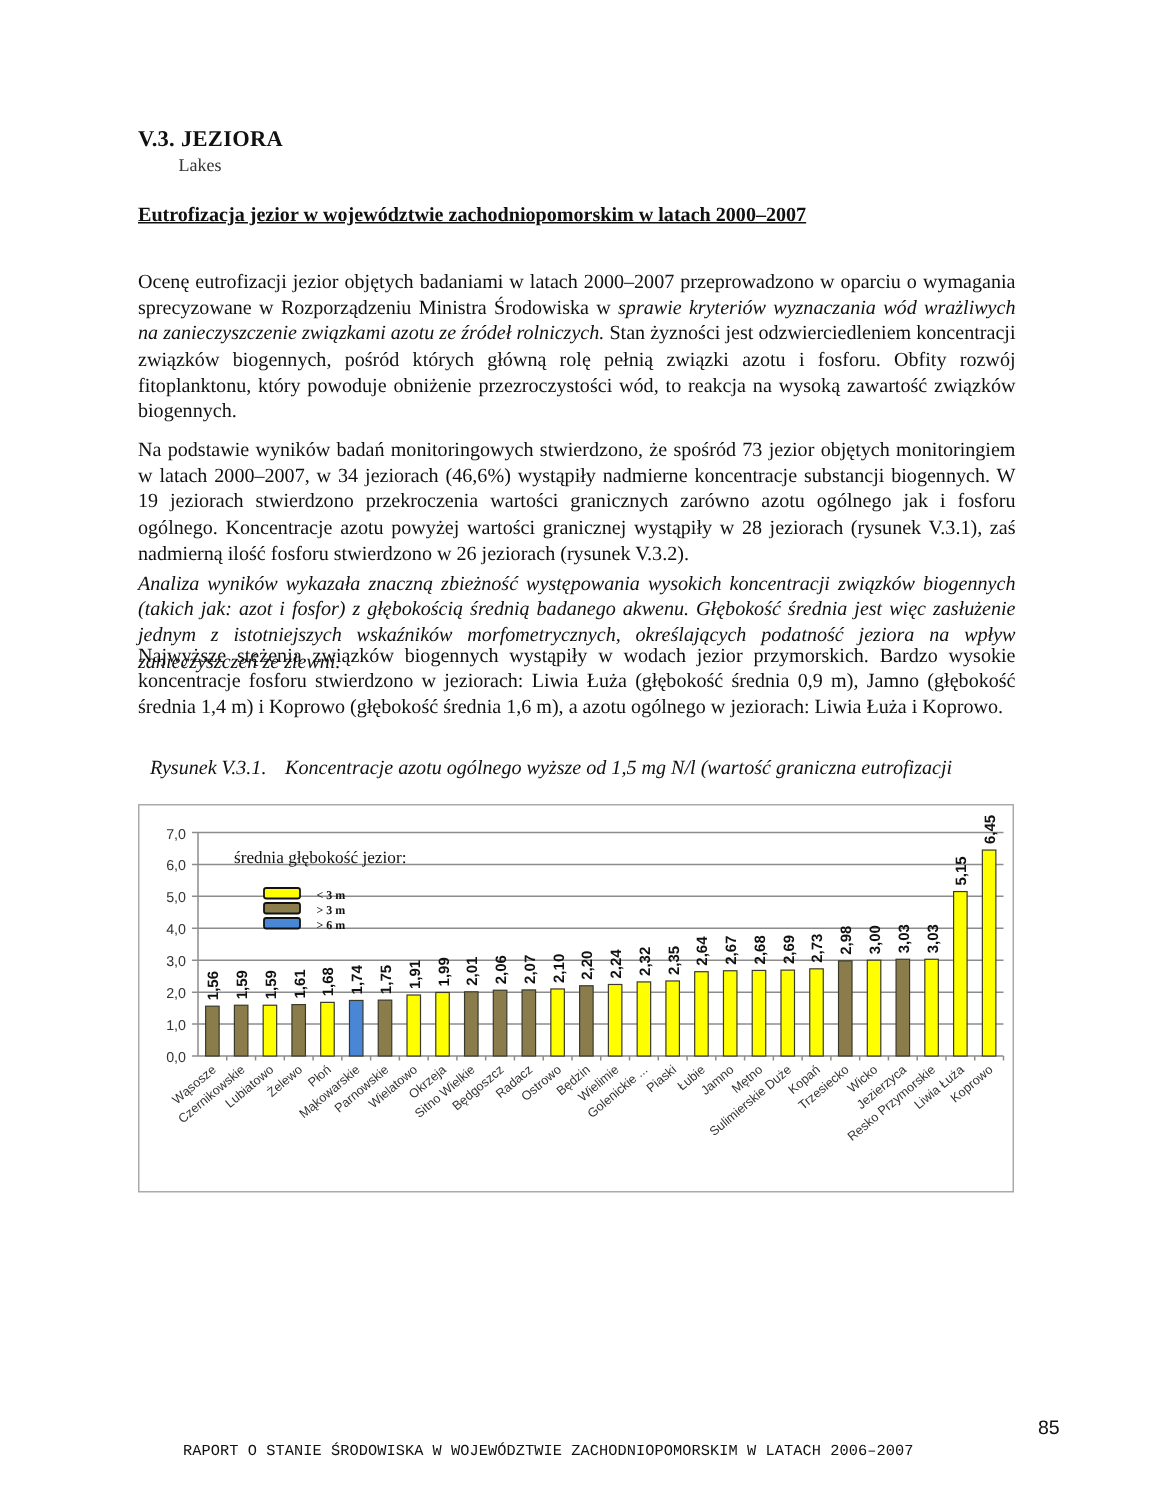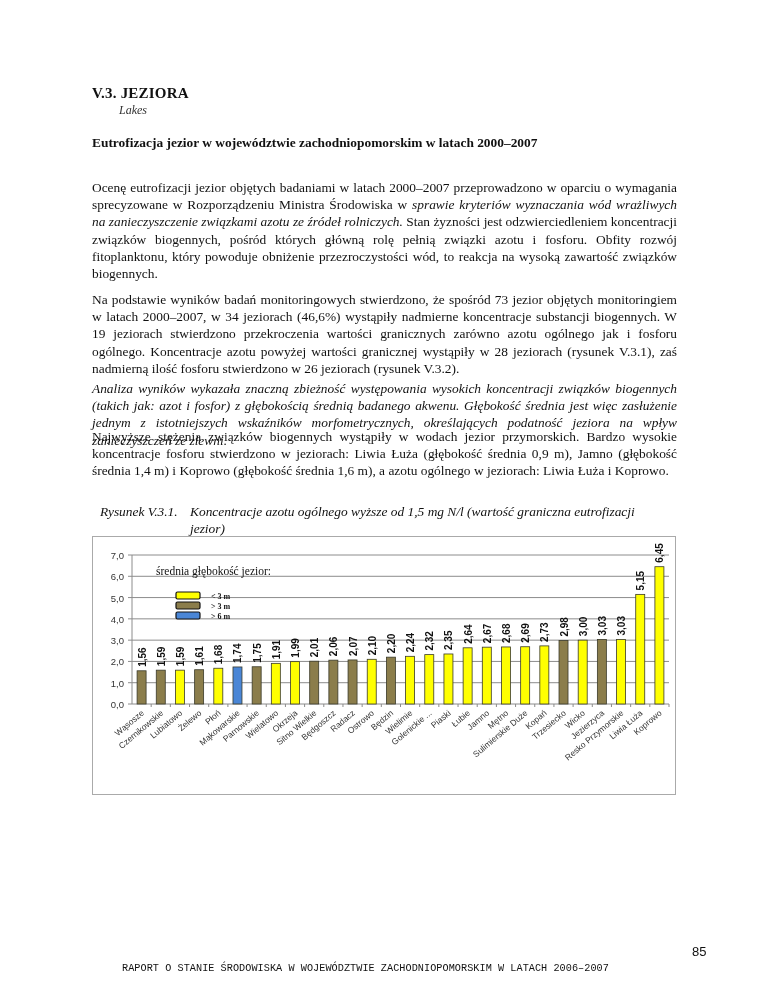--- a/index.html
+++ b/index.html
@@ -1,50 +1,49 @@
 <!DOCTYPE html>
 <html><head>
 <meta charset="utf-8">
 <style>
   html, body { margin:0; padding:0; background:#fff; }
   body { width:768px; height:994px; position:relative; font-family:"Liberation Serif", serif; color:#111; overflow:hidden; }
   .abs { position:absolute; }
   #sec-title { left:92px; top:85px; font-weight:bold; font-size:15px; letter-spacing:0.2px; }
-  #sec-sub { left:119px; top:103px; font-style:italic; font-size:12px; color:#333; }
+  #sec-sub { left:119px; top:103px; font-size:12px; color:#333; }
   .para { position:absolute; left:92px; width:585px; font-size:13.4px; line-height:17.2px; text-align:justify; }
   .para b { font-weight:bold; }
   #fig-caption { position:absolute; left:100px; top:503px; width:585px; font-style:italic; font-size:13.4px; line-height:17px; }
   #fig-caption .cap-label { display:inline-block; width:90px; }
   #fig-caption .cap-line2 { padding-left:90px; display:block; }
   #chart-frame { position:absolute; left:92px; top:536px; width:584px; height:259px; border:1px solid #aaa; box-sizing:border-box; }
   svg#chart { position:absolute; left:0; top:0; }
   #footer { position:absolute; left:122px; top:947px; font-family:Liberation Mono, monospace; font-size:10.2px; color:#111; letter-spacing:0.05px;margin-top:16px; }
   #page-num { position:absolute; left:692px; top:944px; font-family:"Liberation Sans", sans-serif; font-size:13px; }
 </style>
 </head>
 <body>
 
 <div id="sec-title" class="abs">V.3.  JEZIORA</div>
 <div id="sec-sub" class="abs">Lakes</div>
 
-<div class="para" style="top:134px;">
+<div class="para" style="top:134px;text-decoration:underline;">
   <b>Eutrofizacja jezior w województwie zachodniopomorskim w latach 2000–2007</b><br>
 </div>
 
 <div class="para" style="top:179px;">
   <span>Ocenę eutrofizacji jezior objętych badaniami w latach 2000–2007 przeprowadzono w oparciu o wymagania sprecyzowane w Rozporządzeniu Ministra Środowiska w </span><i>sprawie kryteriów wyznaczania wód wrażliwych na zanieczyszczenie związkami azotu ze źródeł rolniczych.</i><span> Stan żyzności jest odzwierciedleniem koncentracji związków biogennych, pośród których główną rolę pełnią związki azotu i fosforu. Obfity rozwój fitoplanktonu, który powoduje obniżenie przezroczystości wód, to reakcja na wysoką zawartość związków biogennych.</span>
 </div>
 
 <div class="para" style="top:291px;">Na podstawie wyników badań monitoringowych stwierdzono, że spośród 73 jezior objętych monitoringiem w latach 2000–2007, w 34 jeziorach (46,6%) wystąpiły nadmierne koncentracje substancji biogennych. W 19 jeziorach stwierdzono przekroczenia wartości granicznych zarówno azotu ogólnego jak i fosforu ogólnego. Koncentracje azotu powyżej wartości granicznej wystąpiły w 28 jeziorach (rysunek V.3.1), zaś nadmierną ilość fosforu stwierdzono w 26 jeziorach (rysunek V.3.2).</div>
 <div class="para" style="top:380px;font-style:italic;">Analiza wyników wykazała znaczną zbieżność występowania wysokich koncentracji związków biogennych (takich jak: azot i fosfor) z głębokością średnią badanego akwenu. Głębokość średnia jest więc zasłużenie jednym z istotniejszych wskaźników morfometrycznych, określających podatność jeziora na wpływ zanieczyszczeń ze zlewni.</div>
 <div class="para" style="top:428px;">Najwyższe stężenia związków biogennych wystąpiły w wodach jezior przymorskich. Bardzo wysokie koncentracje fosforu stwierdzono w jeziorach: Liwia Łuża (głębokość średnia 0,9 m), Jamno (głębokość średnia 1,4 m) i Koprowo (głębokość średnia 1,6 m), a azotu ogólnego w jeziorach: Liwia Łuża i Koprowo.</div>
 
 <div id="fig-caption">
   <span class="cap-label">Rysunek V.3.1.</span><span>Koncentracje azotu ogólnego wyższe od 1,5 mg N/l (wartość graniczna eutrofizacji</span>
-  <span class="cap-line2">jezior)</span>
 </div>
 
 <div id="chart-frame">
   <svg id="chart" width="584" height="259" xmlns="http://www.w3.org/2000/svg">
     <g id="grid">
         <line x1="39" x2="576" y1="145.71428571428572" y2="145.71428571428572" stroke="#8c8c8c" stroke-width="1"></line>
         <line x1="39" x2="576" y1="124.42857142857143" y2="124.42857142857143" stroke="#8c8c8c" stroke-width="1"></line>
         <line x1="39" x2="576" y1="103.14285714285714" y2="103.14285714285714" stroke="#8c8c8c" stroke-width="1"></line>
         <line x1="39" x2="576" y1="81.85714285714286" y2="81.85714285714286" stroke="#8c8c8c" stroke-width="1"></line>
         <line x1="39" x2="576" y1="60.57142857142857" y2="60.57142857142857" stroke="#8c8c8c" stroke-width="1"></line>

